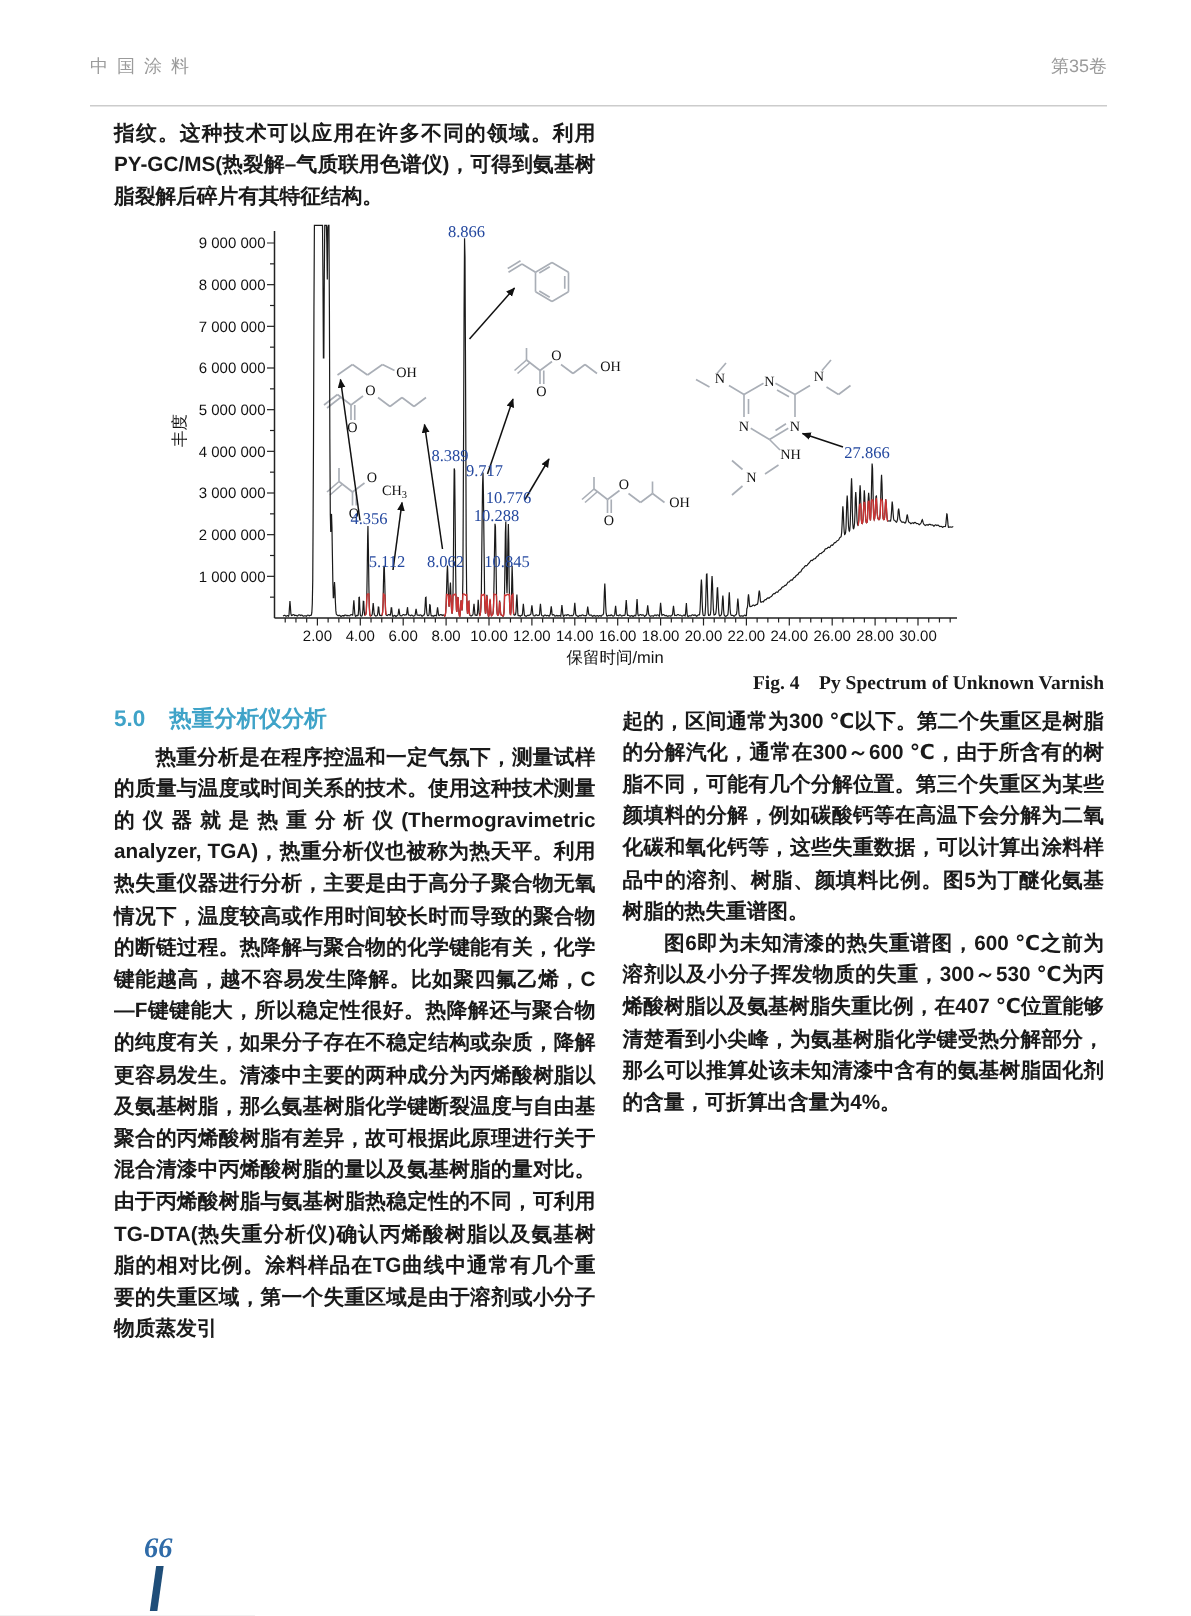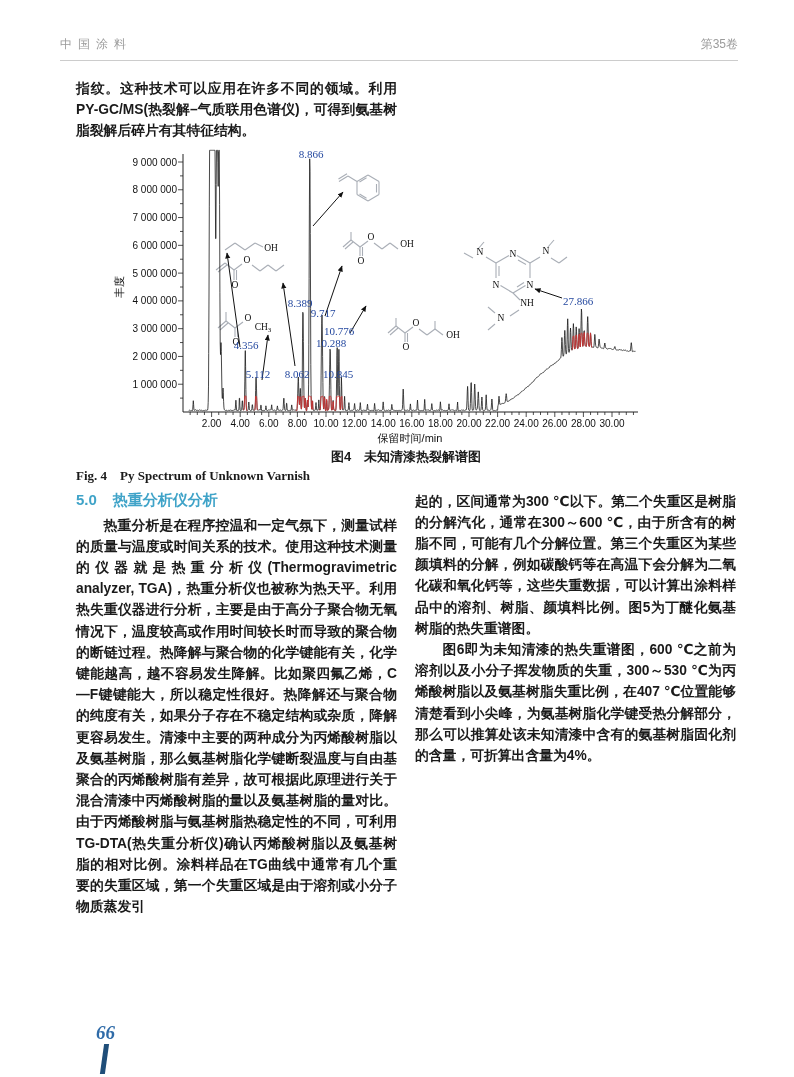--- a/index.html
+++ b/index.html
@@ -1,34 +1,34 @@
 <!DOCTYPE html>
 <html><head>
 <meta charset="utf-8">
 <style>
   html,body{margin:0;padding:0;background:#e8e8e8;}
   .page{position:relative;width:794px;height:1077px;background:#ffffff;margin:0 auto;overflow:hidden;
         font-family:"Liberation Sans","DejaVu Sans",sans-serif;color:#1a1a1a;}
   
   .hdr{position:absolute;top:36px;left:60px;right:56px;display:flex;justify-content:space-between;
-       align-items:flex-end;border-bottom:1px solid #cccccc;padding-bottom:7px;
+       align-items:flex-end;border-bottom:1px solid #cccccc;padding-bottom:17px;
        font-size:12px;color:#9b9b9b;}
   .hdr .journal{letter-spacing:6px;}
   
   .content{position:absolute;top:78px;left:76px;width:660px;}
   .two-col{display:grid;grid-template-columns:321px 321px;column-gap:18px;}
   .sec-h{font-size:15px;font-weight:bold;color:#3fa3c8;margin:0 0 5px 0;}
   .sec-h .num{margin-right:16px;}
   .content p{margin:0;font-size:13.8px;line-height:21.2px;text-align:justify;font-weight:bold;}
   .ind{text-indent:2em;}
   
   .fig{margin:4px 0 6px 0;}
   .fig svg{display:block;margin-left:9px;}
   .cap-zh{text-align:center;font-size:13px;font-weight:bold;margin:2px 0 1px 0;}
-  .cap-en{text-align:left;font-size:13px;font-weight:bold;margin:0 0 4px 0;
+  .cap-en{text-align:right;font-size:13px;font-weight:bold;margin:0 0 4px 0;
           font-family:"Liberation Serif","DejaVu Serif",serif;}
   
   .ftr{position:absolute;top:1022px;left:74px;display:flex;align-items:center;flex-direction:column;}
   .ftr .pgnum{font-family:"Liberation Serif","DejaVu Serif",serif;font-style:italic;font-weight:bold;
               font-size:19px;color:#2f6ba8;margin-right:7px;}
   .ftr .bar{width:5px;height:30px;background:#1f4e79;transform:skewX(-8deg);margin-right:8px;}
   .ftr .sec-zh{font-size:13.5px;font-weight:bold;color:#c2410c;line-height:15px;margin-top:40px;}
   .ftr .sec-en{font-size:9px;color:#b3b8bd;line-height:11px;}
 </style>
 </head>
@@ -299,21 +299,20 @@
             <text x="212" y="232" font-size="11px" fill="#24489f" text-anchor="middle" font-family="Liberation Serif, DejaVu Serif, serif">8.062</text>
             <text x="215" y="161" font-size="11px" fill="#24489f" text-anchor="middle" font-family="Liberation Serif, DejaVu Serif, serif">8.389</text>
             <text x="226" y="12" font-size="11px" fill="#24489f" text-anchor="middle" font-family="Liberation Serif, DejaVu Serif, serif">8.866</text>
             <text x="238" y="171" font-size="11px" fill="#24489f" text-anchor="middle" font-family="Liberation Serif, DejaVu Serif, serif">9.717</text>
             <text x="246" y="201" font-size="11px" fill="#24489f" text-anchor="middle" font-family="Liberation Serif, DejaVu Serif, serif">10.288</text>
             <text x="254" y="189" font-size="11px" fill="#24489f" text-anchor="middle" font-family="Liberation Serif, DejaVu Serif, serif">10.776</text>
             <text x="253" y="232" font-size="11px" fill="#24489f" text-anchor="middle" font-family="Liberation Serif, DejaVu Serif, serif">10.845</text>
             <text x="493" y="159" font-size="11px" fill="#24489f" text-anchor="middle" font-family="Liberation Serif, DejaVu Serif, serif">27.866</text>
           </g>
         </svg>
-      <div class="cap-zh">图4　未知清漆热裂解谱图</div>
       <div class="cap-en">Fig. 4　Py Spectrum of Unknown Varnish</div>
     </div>
 
     <div class="two-col">
       <div>
         <h3 class="sec-h">
           <span class="num">5.0</span><span>热重分析仪分析</span>
         </h3>
         <p class="ind">热重分析是在程序控温和一定气氛下，测量试样的质量与温度或时间关系的技术。使用这种技术测量的仪器就是热重分析仪(Thermogravimetric analyzer, TGA)，热重分析仪也被称为热天平。利用热失重仪器进行分析，主要是由于高分子聚合物无氧情况下，温度较高或作用时间较长时而导致的聚合物的断链过程。热降解与聚合物的化学键能有关，化学键能越高，越不容易发生降解。比如聚四氟乙烯，C—F键键能大，所以稳定性很好。热降解还与聚合物的纯度有关，如果分子存在不稳定结构或杂质，降解更容易发生。清漆中主要的两种成分为丙烯酸树脂以及氨基树脂，那么氨基树脂化学键断裂温度与自由基聚合的丙烯酸树脂有差异，故可根据此原理进行关于混合清漆中丙烯酸树脂的量以及氨基树脂的量对比。由于丙烯酸树脂与氨基树脂热稳定性的不同，可利用TG-DTA(热失重分析仪)确认丙烯酸树脂以及氨基树脂的相对比例。涂料样品在TG曲线中通常有几个重要的失重区域，第一个失重区域是由于溶剂或小分子物质蒸发引</p>
       </div>

